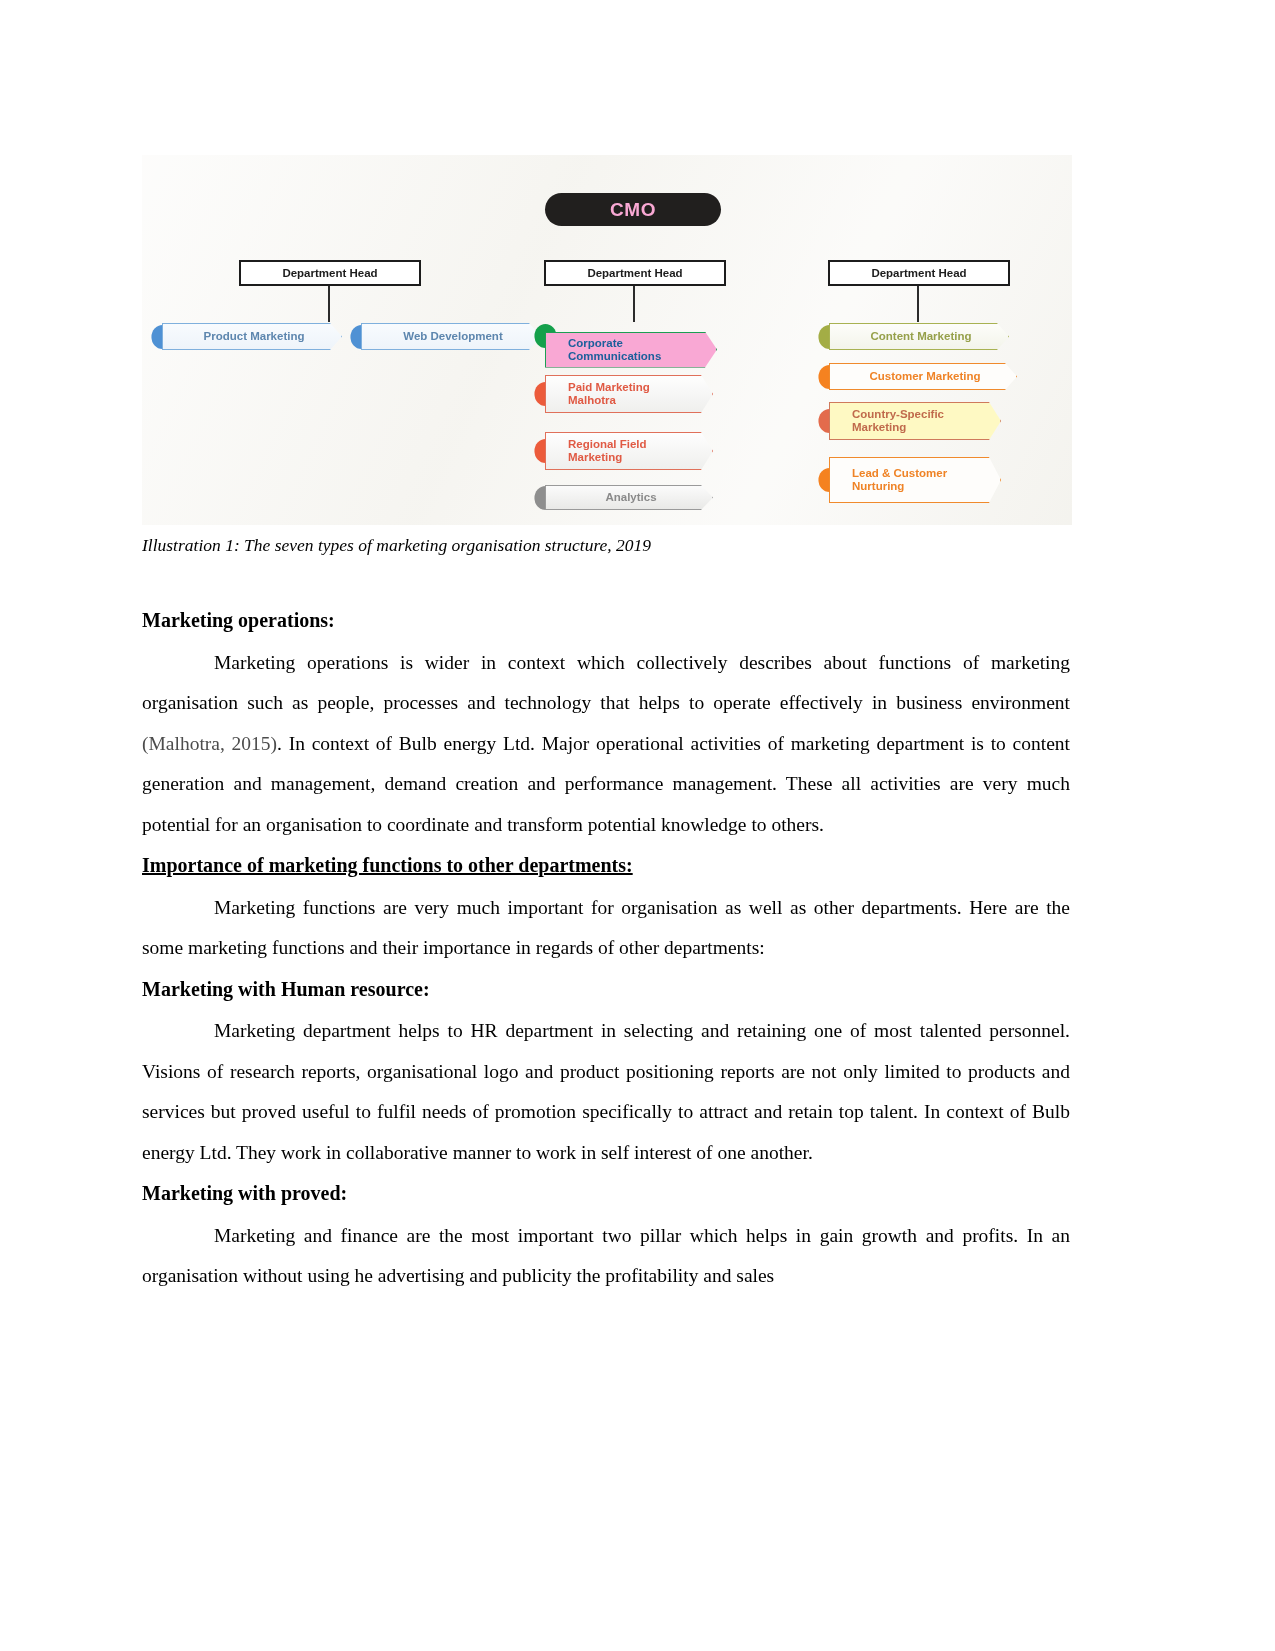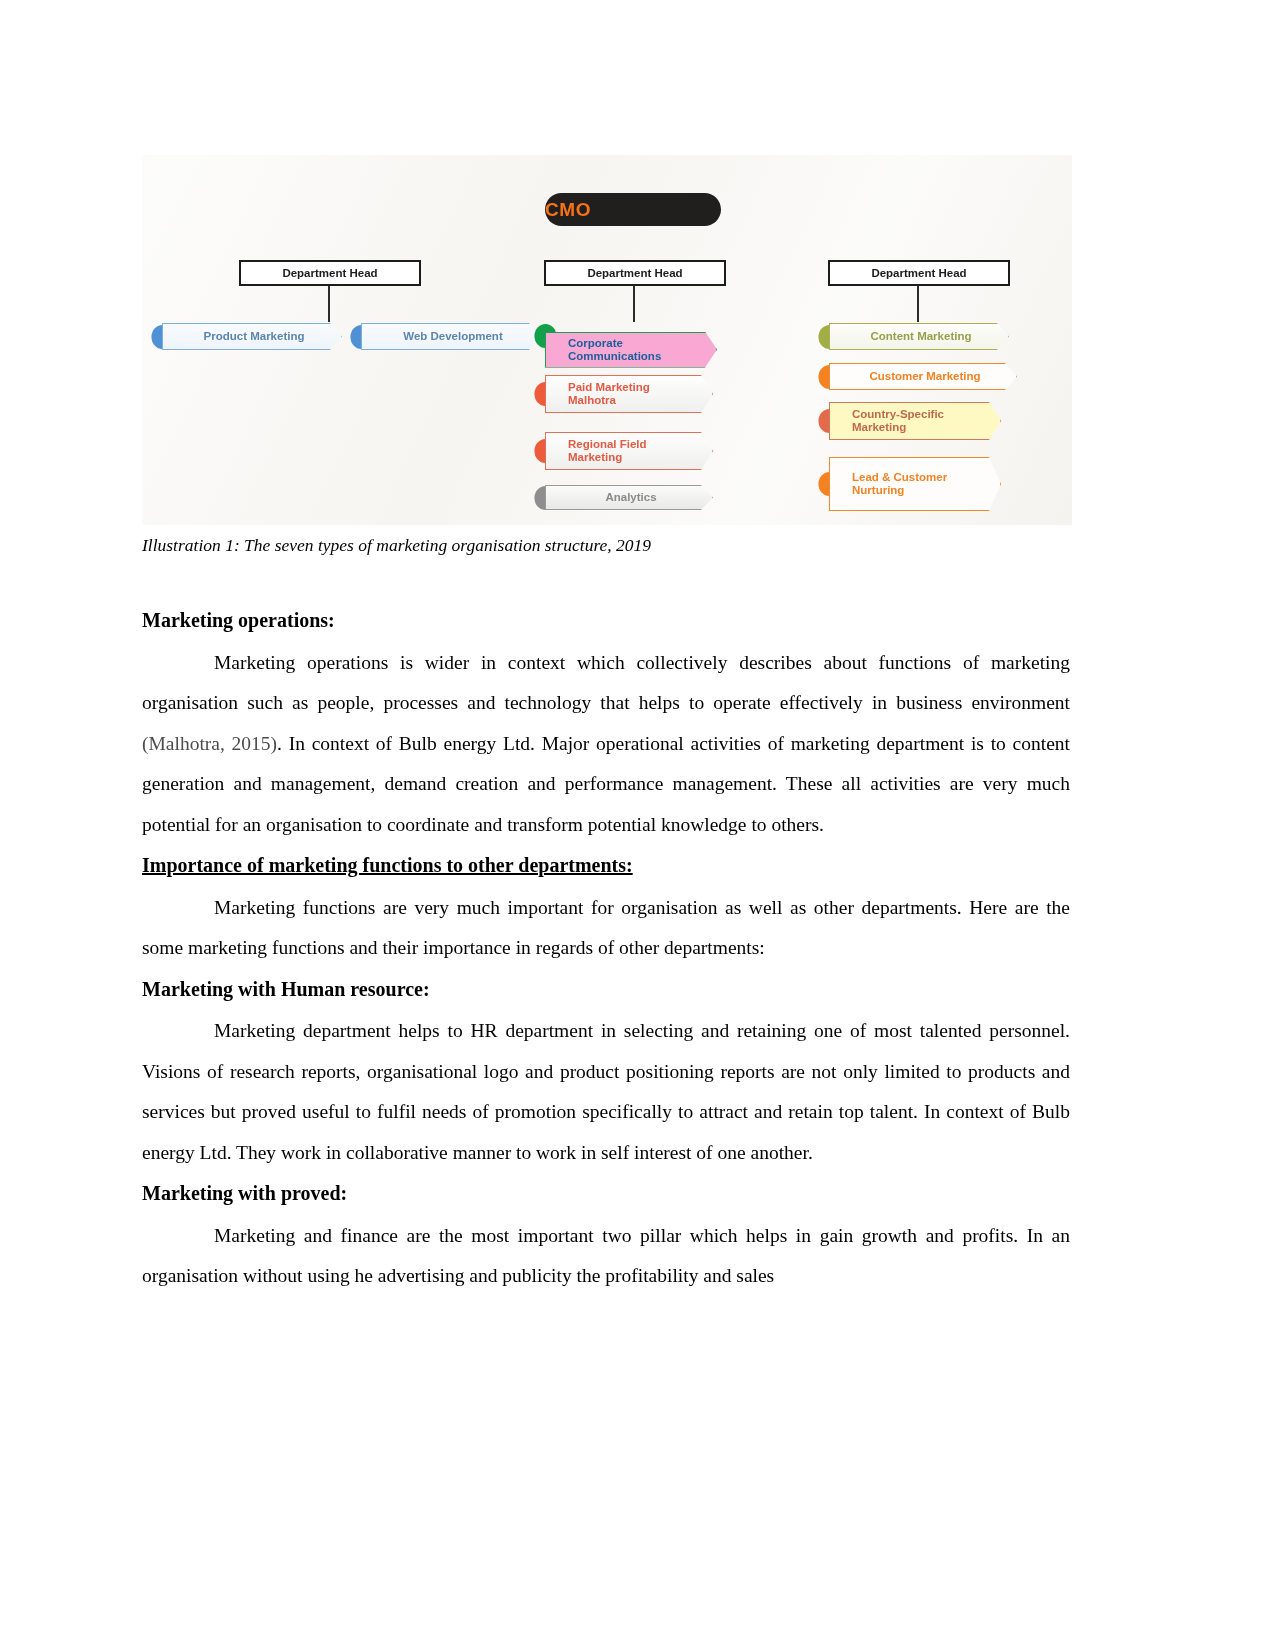--- a/index.html
+++ b/index.html
@@ -49,27 +49,28 @@
   }
 
   .cmo-box {
     position: absolute;
     left: 403px;
     top: 38px;
     width: 176px;
     height: 33px;
     background: #211f1e;
     border-radius: 17px;
-    color: #f97316;
+    color: #f9a8d4;
     font-family: "Liberation Sans", "DejaVu Sans", sans-serif;
     font-weight: bold;
     font-size: 19px;
     letter-spacing: 0.6px;
     display: flex;
     align-items: center;
+    justify-content: center;
     z-index: 3;
   }
 
   .dept-head {
     position: absolute;
     top: 105px;
     height: 22px;
     background: #ffffff;
     border: 2px solid #1c1c1c;
     color: #1c1c1c;
@@ -268,21 +269,21 @@
       </div>
       <div class="node pal-brown" style="left:687px; top:247px; width:172px; height:38px;">
         <span class="bullet"></span>
         <span class="body">
           <span style="display:block">
             <span>Country-Specific</span><br>
             <span>Marketing</span>
           </span>
         </span>
       </div>
-      <div class="node pal-orange" style="left:687px; top:302px; width:172px; height:54px;">
+      <div class="node pal-orange" style="left:687px; top:302px; width:172px; height:46px;">
         <span class="bullet"></span>
         <span class="body">
           <span style="display:block">
             <span>Lead &amp; Customer</span><br>
             <span>Nurturing</span>
           </span>
         </span>
       </div>
 
     </div>

